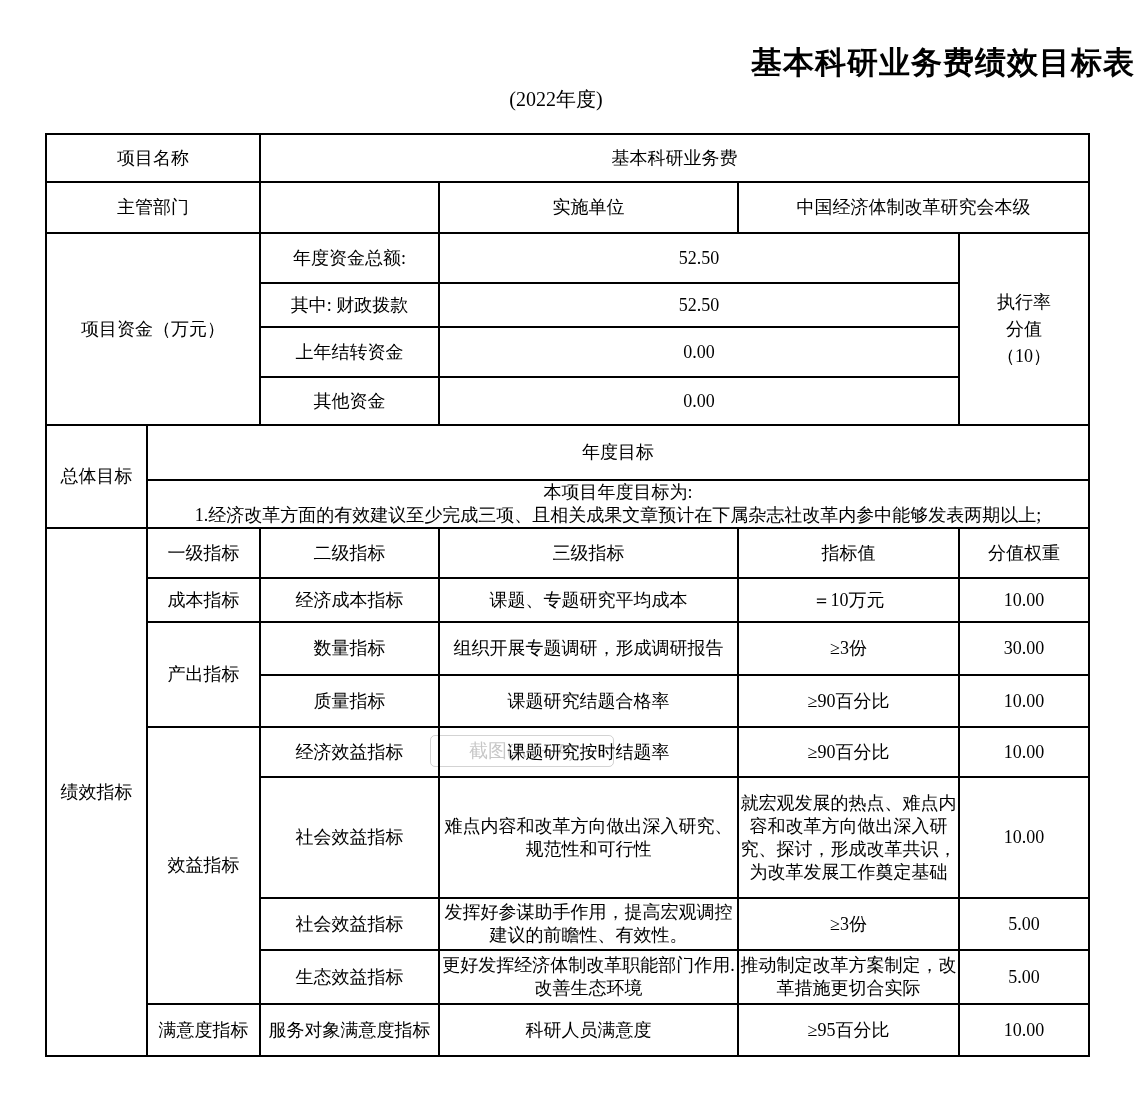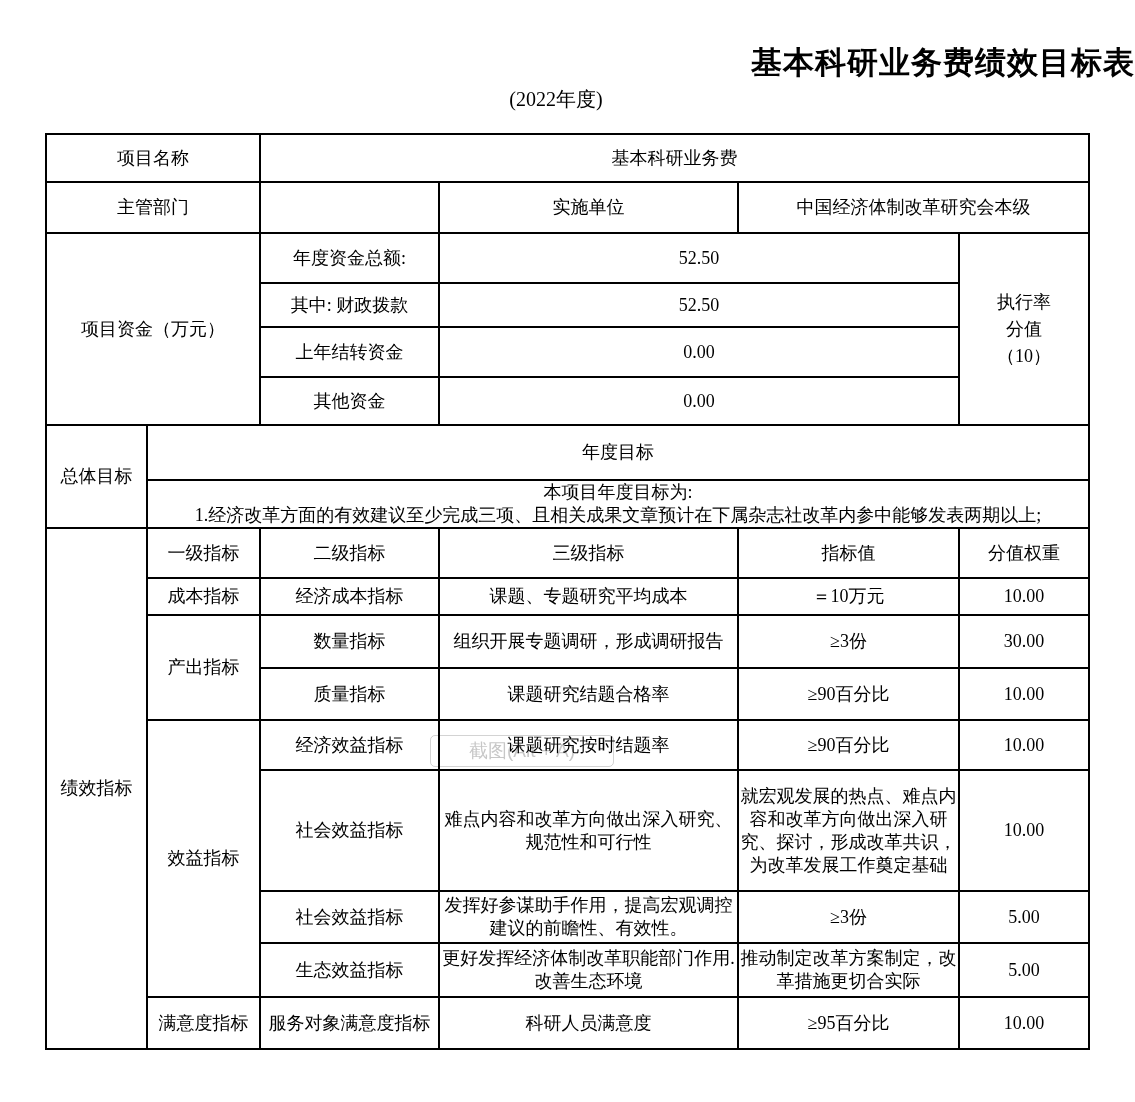--- a/index.html
+++ b/index.html
@@ -121,21 +121,21 @@
 
   <tr style="height:50px">
     <td rowspan="9">绩效指标</td>
     <td>一级指标</td>
     <td>二级指标</td>
     <td>三级指标</td>
     <td>指标值</td>
     <td>分值权重</td>
   </tr>
 
-  <tr style="height:37px">
+  <tr style="height:44px">
     <td>成本指标</td>
     <td>经济成本指标</td>
     <td class="l3">课题、专题研究平均成本</td>
     <td>＝10万元</td>
     <td>10.00</td>
   </tr>
 
   <tr style="height:53px">
     <td rowspan="2">产出指标</td>
     <td>数量指标</td>

